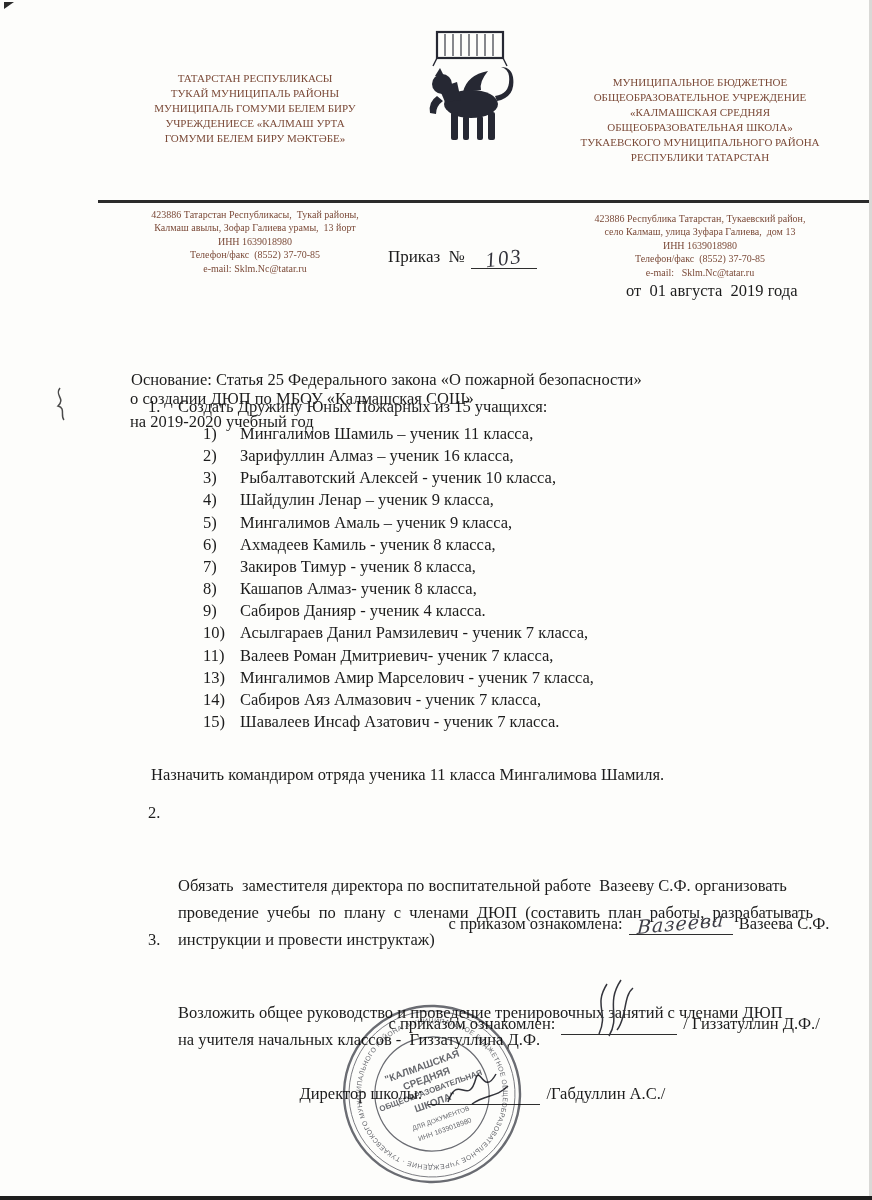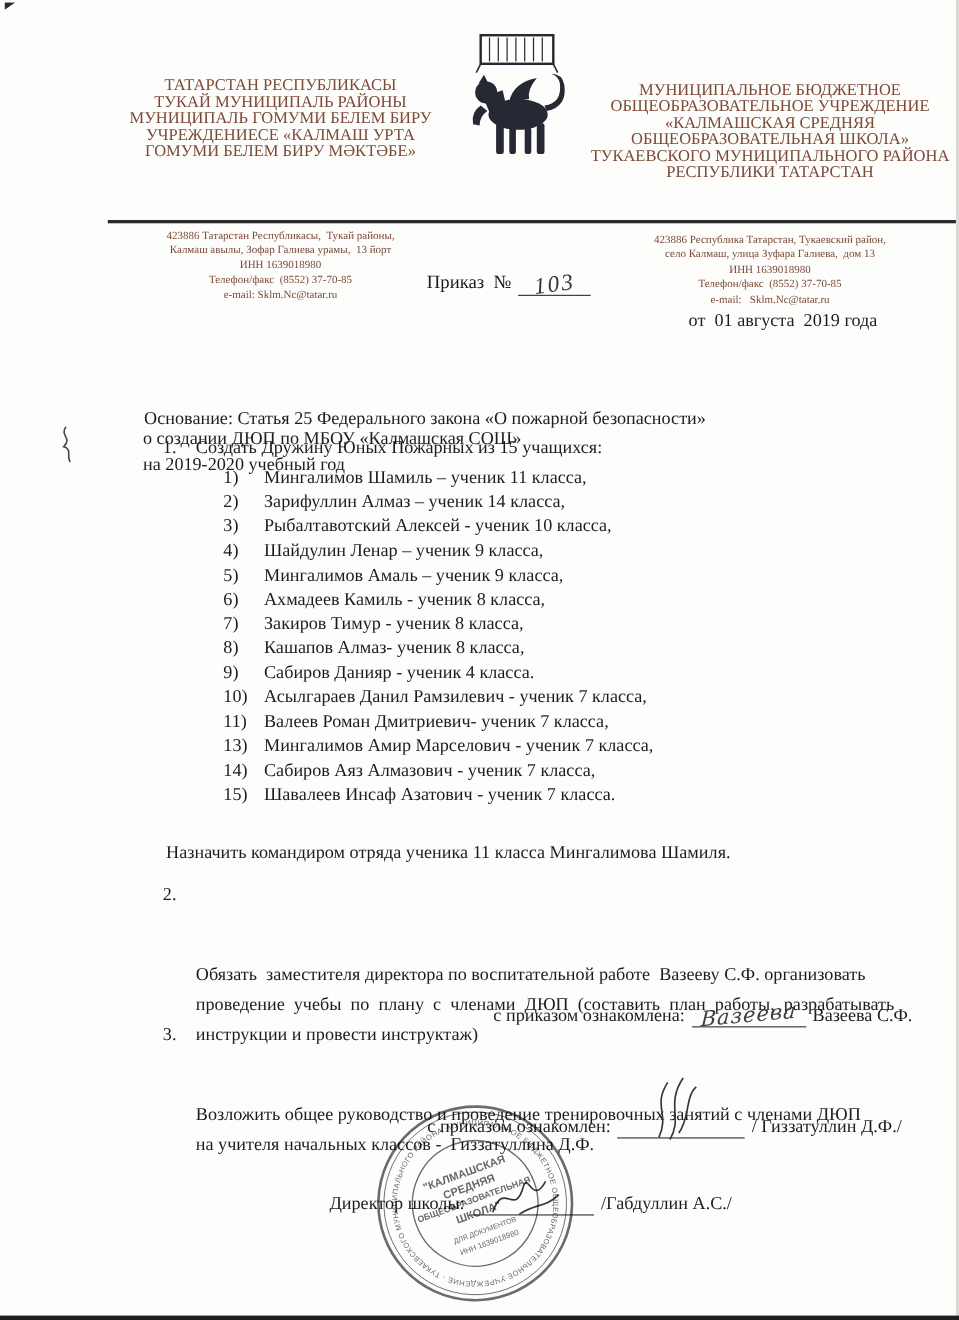--- a/index.html
+++ b/index.html
@@ -6,21 +6,21 @@
   html,body { margin:0; padding:0; background:#ffffff; }
   .page {
     position:relative; width:872px; height:1200px; margin:0 auto;
     background:#fdfdfb; overflow:hidden;
     font-family:"Liberation Serif","DejaVu Serif",serif; color:#1c1c1c;
   }
   .abs { position:absolute; }
 
   
   .letterhead { text-align:center; color:#7b4a38; }
-  .lh-org  { font-size:15px; line-height:15px; white-space:pre-wrap; }
+  .lh-org  { font-size:11px; line-height:15px; white-space:pre-wrap; }
   .lh-addr { font-size:10px;  line-height:13.5px; white-space:pre-wrap; }
   .lh-left  { left:105px; top:26px; width:300px; }
   .lh-right { left:535px; top:30px; width:330px; }
   .lh-left  .lh-addr { margin-top:21px; }
   .lh-right .lh-addr { margin-top:6px; }
 
   .divider { left:98px; right:0; top:200px; height:2.5px; background:#2b2b2b; }
 
   
   .doc { font-size:16.5px; line-height:23.5px; white-space:pre-wrap; }
@@ -160,21 +160,21 @@
 
   <div class="abs students">
 
       <div class="student-row">
         <span class="s-num">1)</span>
         <span class="s-text">Мингалимов Шамиль – ученик 11 класса,</span>
       </div>
 
       <div class="student-row">
         <span class="s-num">2)</span>
-        <span class="s-text">Зарифуллин Алмаз – ученик 14 класса,</span>
+        <span class="s-text">Зарифуллин Алмаз – ученик 16 класса,</span>
       </div>
 
       <div class="student-row">
         <span class="s-num">3)</span>
         <span class="s-text">Рыбалтавотский Алексей - ученик 10 класса,</span>
       </div>
 
       <div class="student-row">
         <span class="s-num">4)</span>
         <span class="s-text">Шайдулин Ленар – ученик 9 класса,</span>

